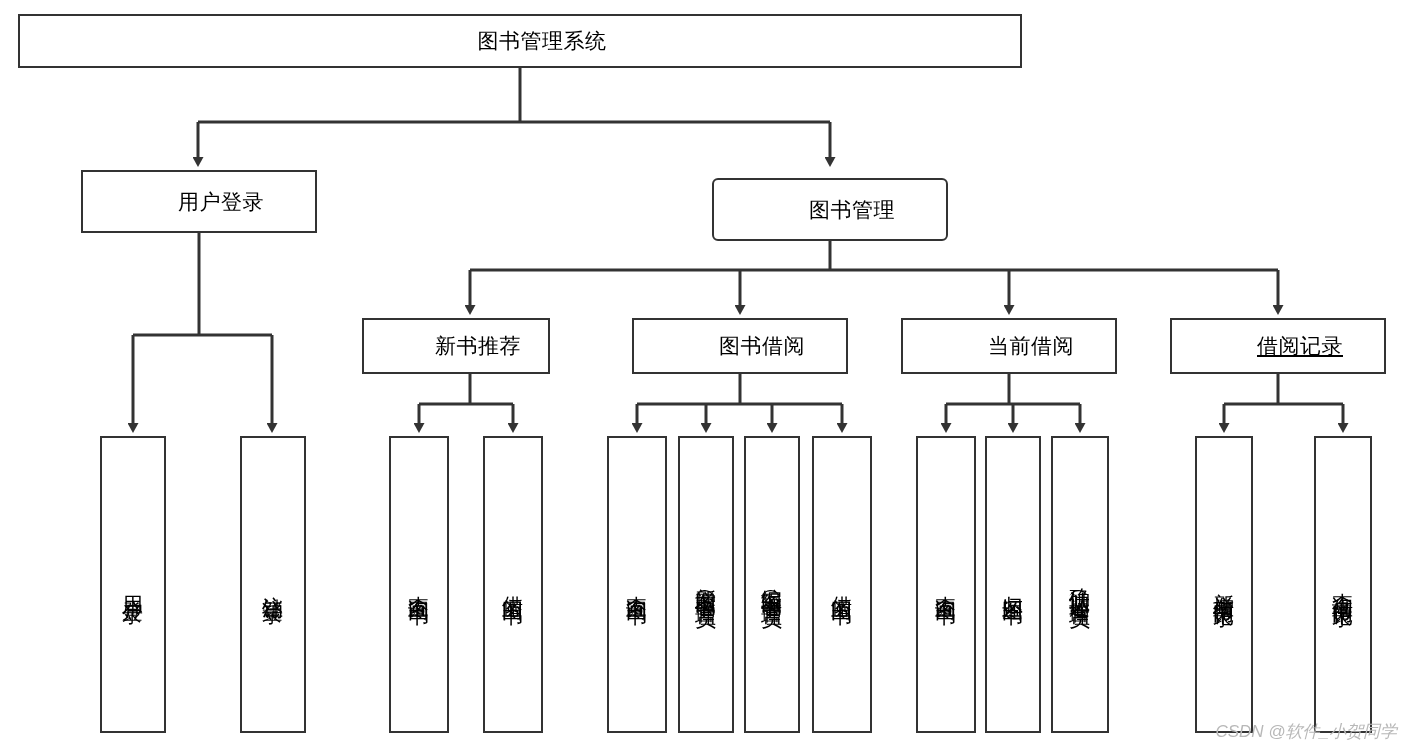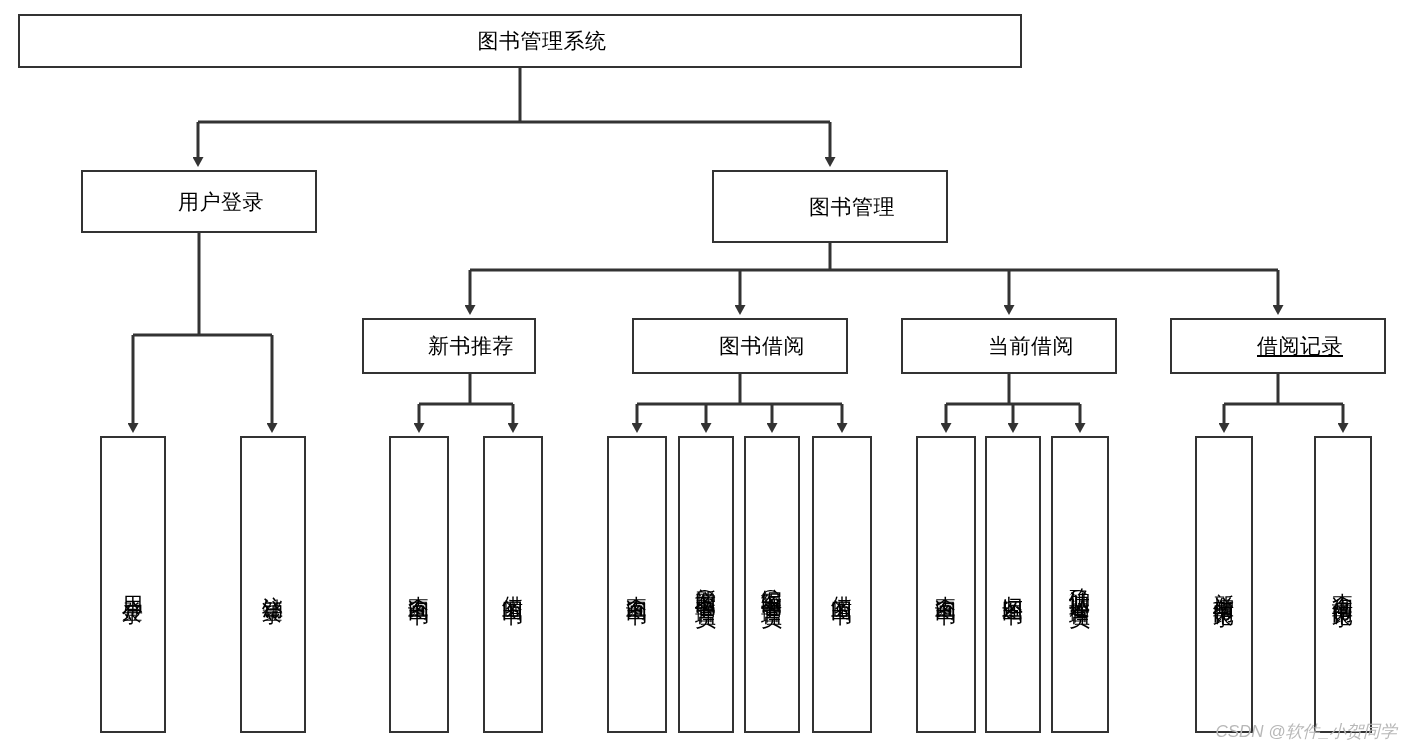--- a/index.html
+++ b/index.html
@@ -124,25 +124,25 @@
     </g>
   </svg>
 
   <div class="node h-label" style="left:18px; top:14px; width:1004px; height:54px;">
     <span>图书管理系统</span>
   </div>
 
   <div class="node h-label" style="left:81px; top:170px; width:236px; height:63px;">
     <span>用户登录</span>
   </div>
-  <div class="node h-label" style="left:712px; top:170px; width:236px; height:73px;">
+  <div class="node h-label" style="left:712px; top:178px; width:236px; height:63px;border-radius:6px;">
     <span>图书管理</span>
   </div>
 
-  <div class="node h-label" style="left:362px; top:318px; width:174px; height:56px;">
+  <div class="node h-label" style="left:362px; top:318px; width:188px; height:56px;">
     <span>新书推荐</span>
   </div>
   <div class="node h-label" style="left:901px; top:318px; width:216px; height:56px;">
     <span>当前借阅</span>
   </div>
   <div class="node h-label" style="left:632px; top:318px; width:216px; height:56px;">
     <span>图书借阅</span>
   </div>
   <div class="node h-label" style="left:1170px; top:318px; width:216px; height:56px;text-decoration:underline;">
     <span>借阅记录</span>

